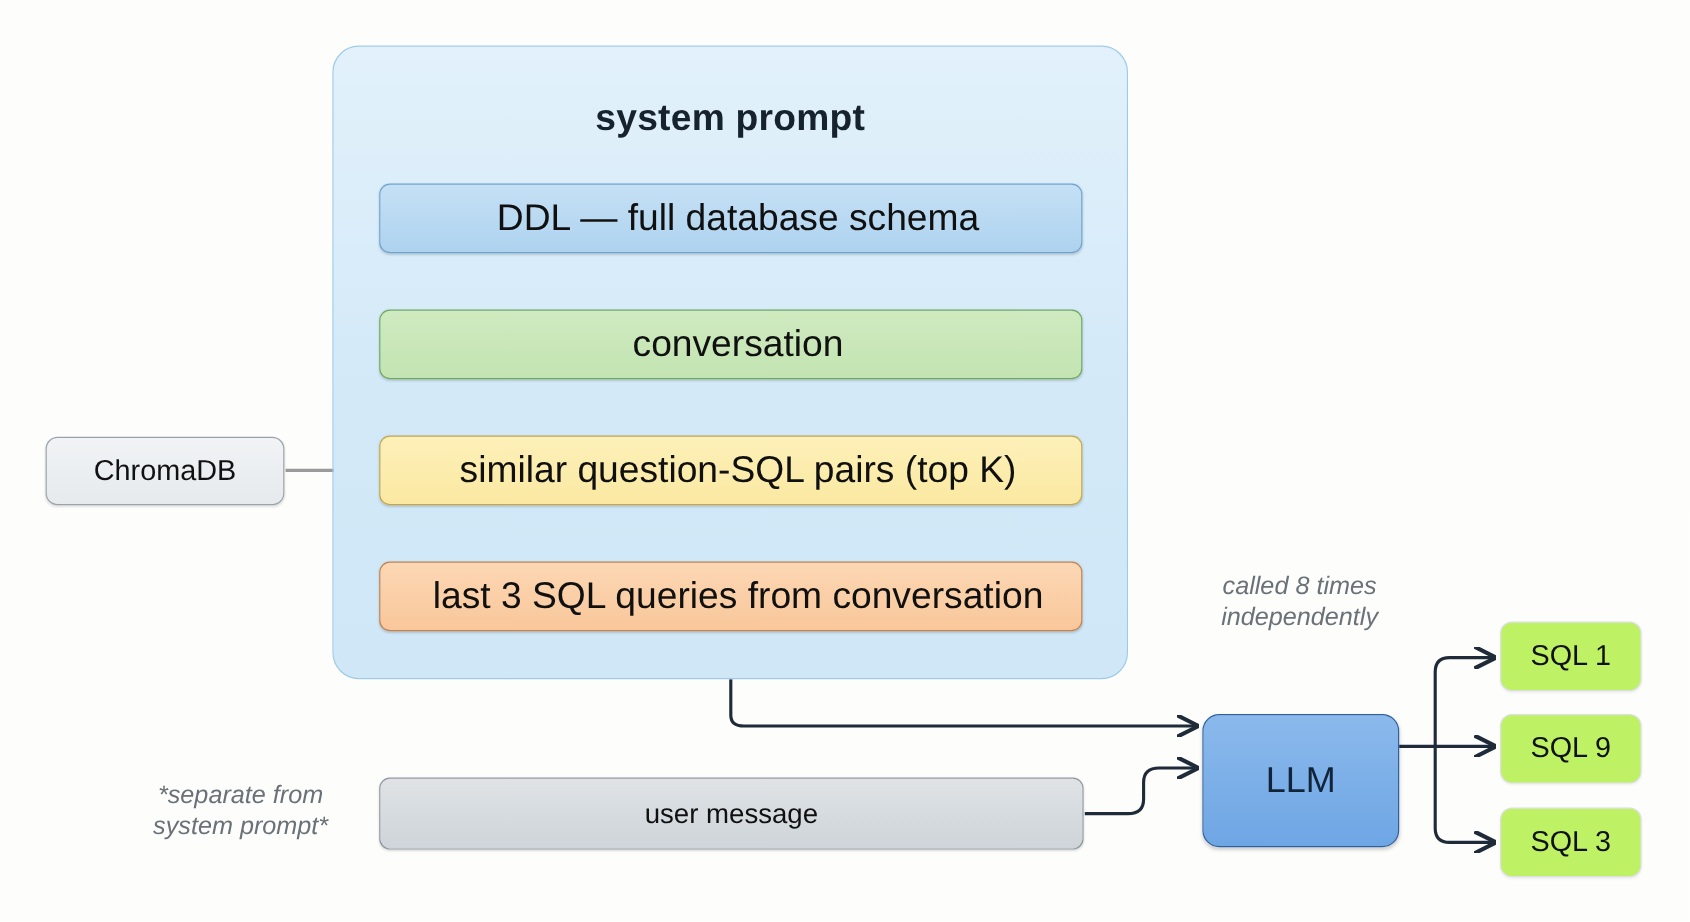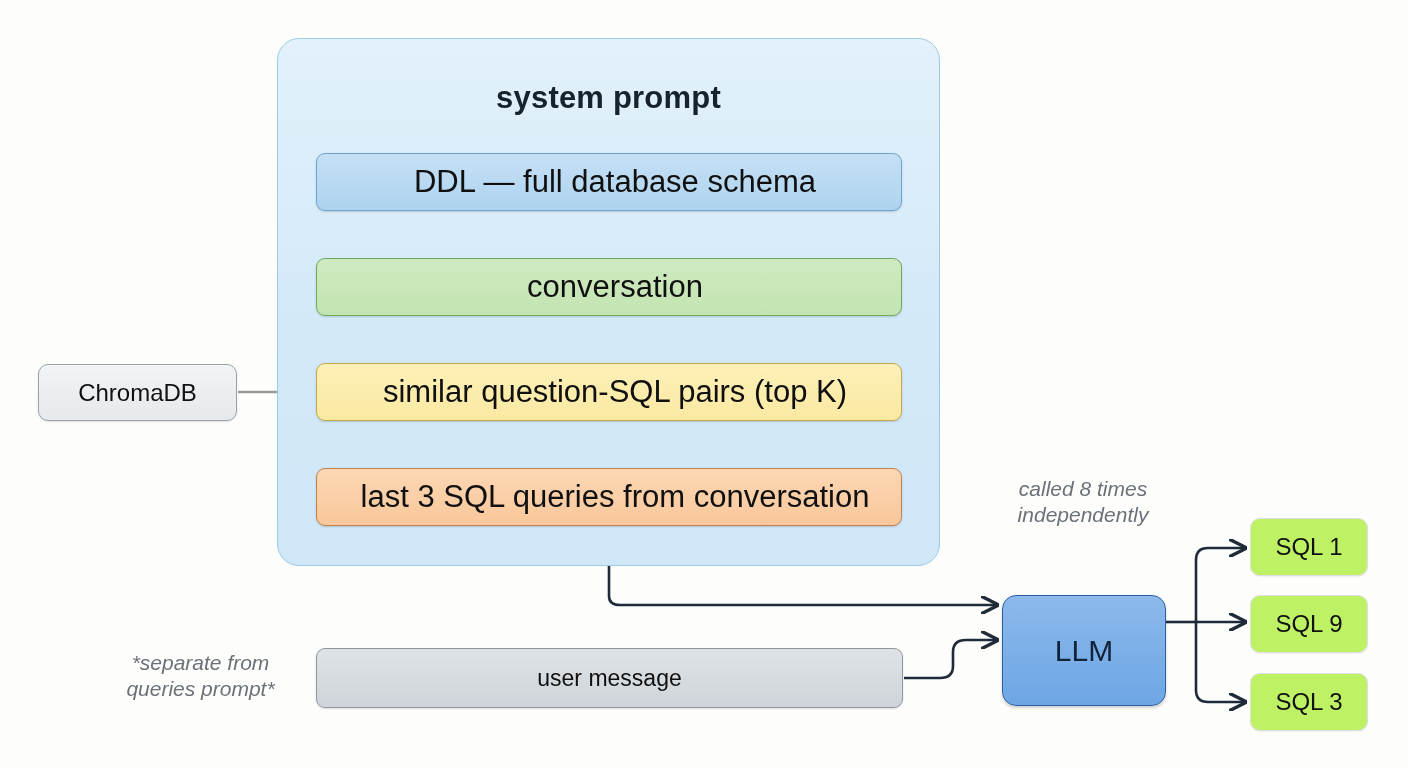--- a/index.html
+++ b/index.html
@@ -219,15 +219,15 @@
   <div class="node sql-box" id="sql-1">SQL 1</div>
 
   <div class="node sql-box" id="sql-2">SQL 9</div>
 
   <div class="node sql-box" id="sql-3">SQL 3</div>
 
   <div class="annotation" id="annotation-called-3-times">called 8 times
 independently</div>
 
   <div class="annotation" id="annotation-separate-from-system-prompt">*separate from
-queries prompt*</div>
+system prompt*</div>
 
 </div>
 
 </body></html>

